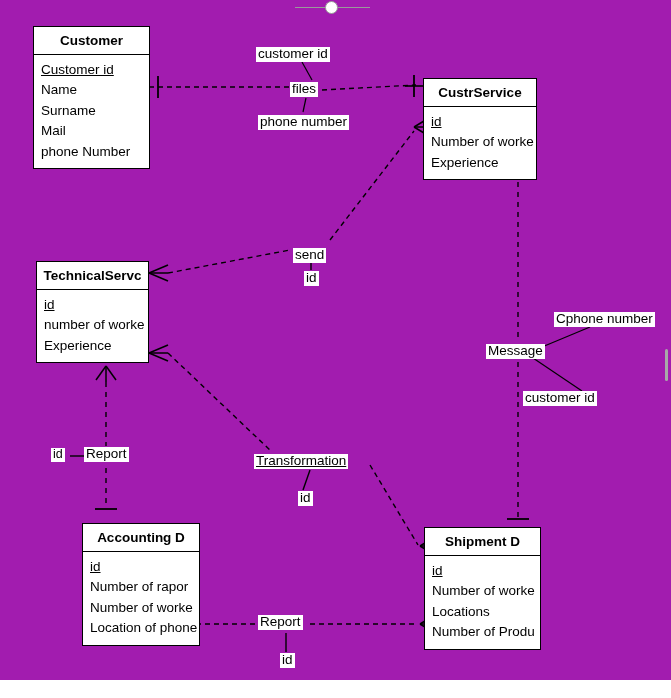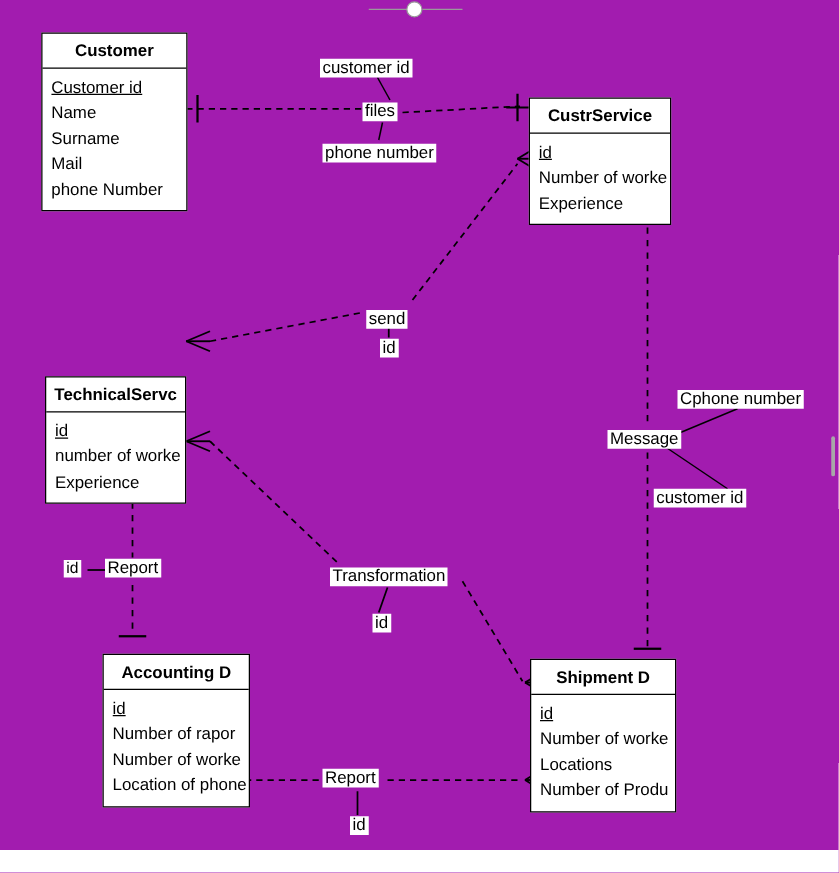--- a/index.html
+++ b/index.html
@@ -189,21 +189,21 @@
 
   <div class="entity" style="left:423px; top:38px; width:114px;margin-top:40px;">
     <div class="entity-title">CustrService</div>
     <div class="entity-attrs">
       <div class="attr pk">id</div>
       <div class="attr">Number of worke</div>
       <div class="attr">Experience</div>
     </div>
   </div>
 
-  <div class="entity" style="left:36px; top:261px; width:113px;margin-top:40px;">
+  <div class="entity" style="left:36px; top:261px; width:113px;">
     <div class="entity-title">TechnicalServc</div>
     <div class="entity-attrs">
       <div class="attr pk">id</div>
       <div class="attr">number of worke</div>
       <div class="attr">Experience</div>
     </div>
   </div>
 
   <div class="entity" style="left:50px; top:523px; width:118px;margin-left:32px;">
     <div class="entity-title">Accounting D</div>
@@ -228,31 +228,31 @@
   <div class="dlabel" style="left:256px; top:47px;">customer id</div>
 
   <div class="dlabel" style="left:290px; top:82px;">files</div>
 
   <div class="dlabel" style="left:258px; top:115px;">phone number</div>
 
   <div class="dlabel" style="left:293px; top:236px;margin-top:12px;">send</div>
 
   <div class="dlabel" style="left:304px; top:271px;">id</div>
 
-  <div class="dlabel" style="left:542px; top:312px;">Cphone number</div>
+  <div class="dlabel" style="left:554px; top:312px;">Cphone number</div>
 
   <div class="dlabel" style="left:486px; top:344px;">Message</div>
 
   <div class="dlabel" style="left:523px; top:391px;">customer id</div>
 
   <div class="dlabel small" style="left:51px; top:448px;">id</div>
 
   <div class="dlabel" style="left:84px; top:447px;">Report</div>
 
-  <div class="dlabel" style="left:264px; top:454px;">Transformation</div>
+  <div class="dlabel" style="left:254px; top:454px;text-decoration:underline;">Transformation</div>
 
   <div class="dlabel" style="left:298px; top:491px;">id</div>
 
   <div class="dlabel" style="left:258px; top:615px;">Report</div>
 
   <div class="dlabel" style="left:280px; top:653px;">id</div>
 
 </div>
 
 </body></html>

